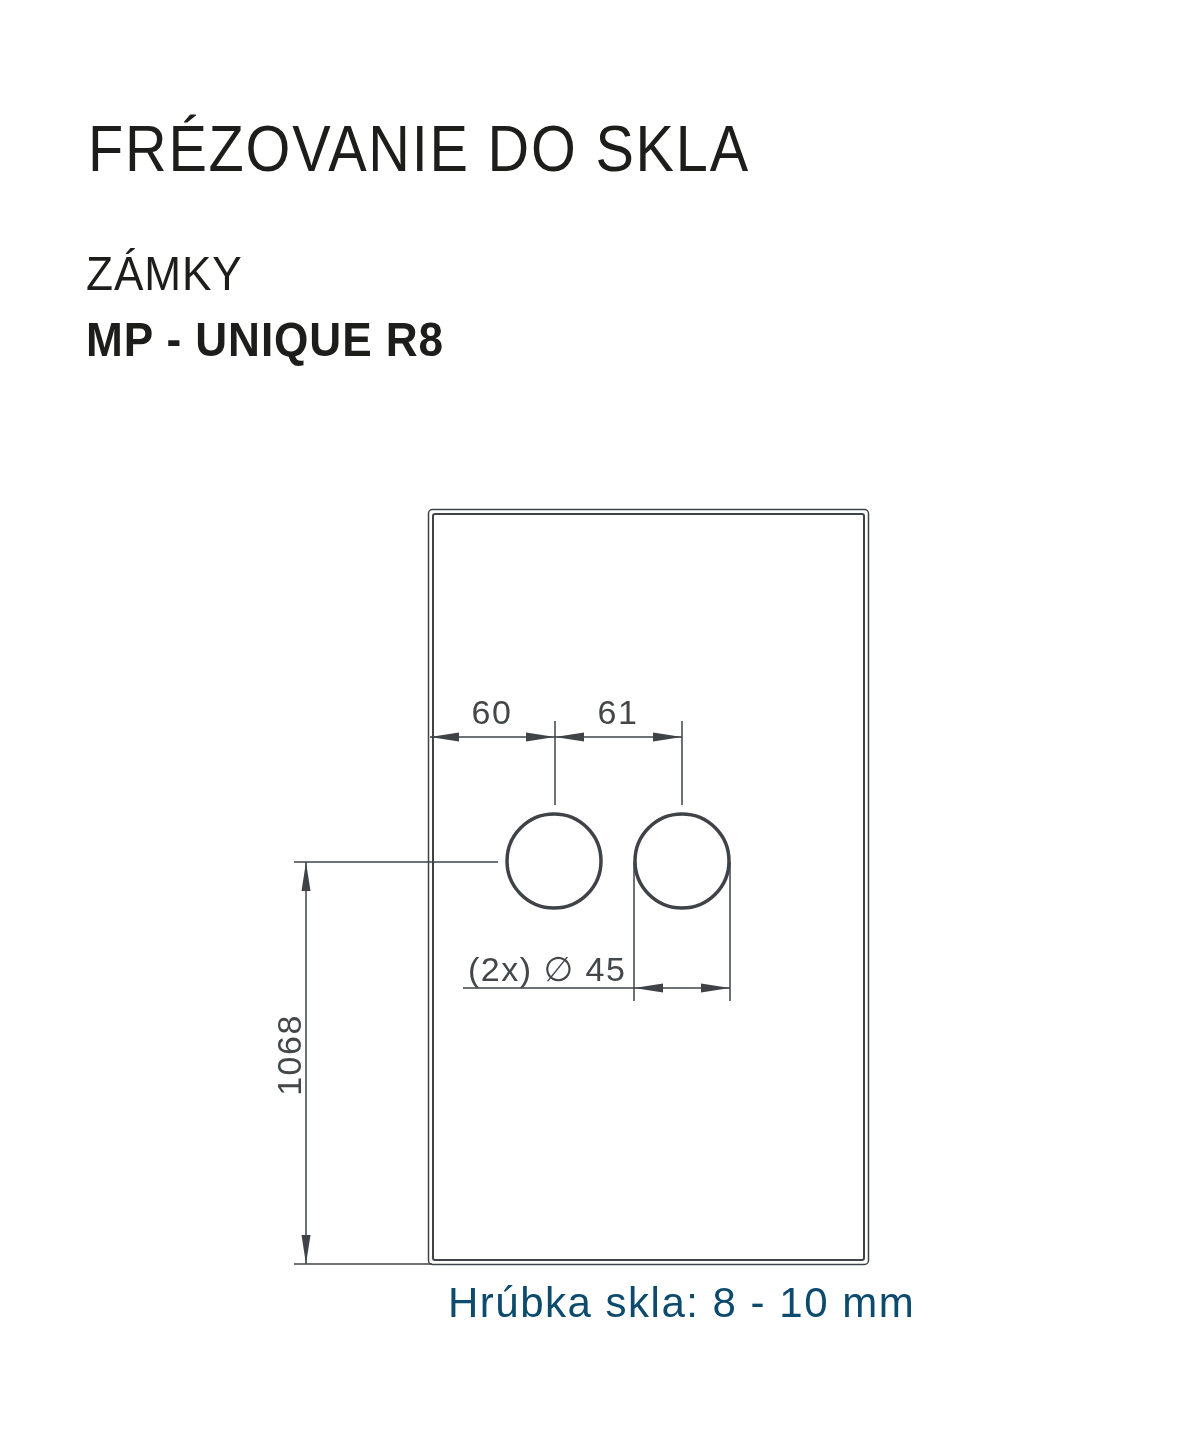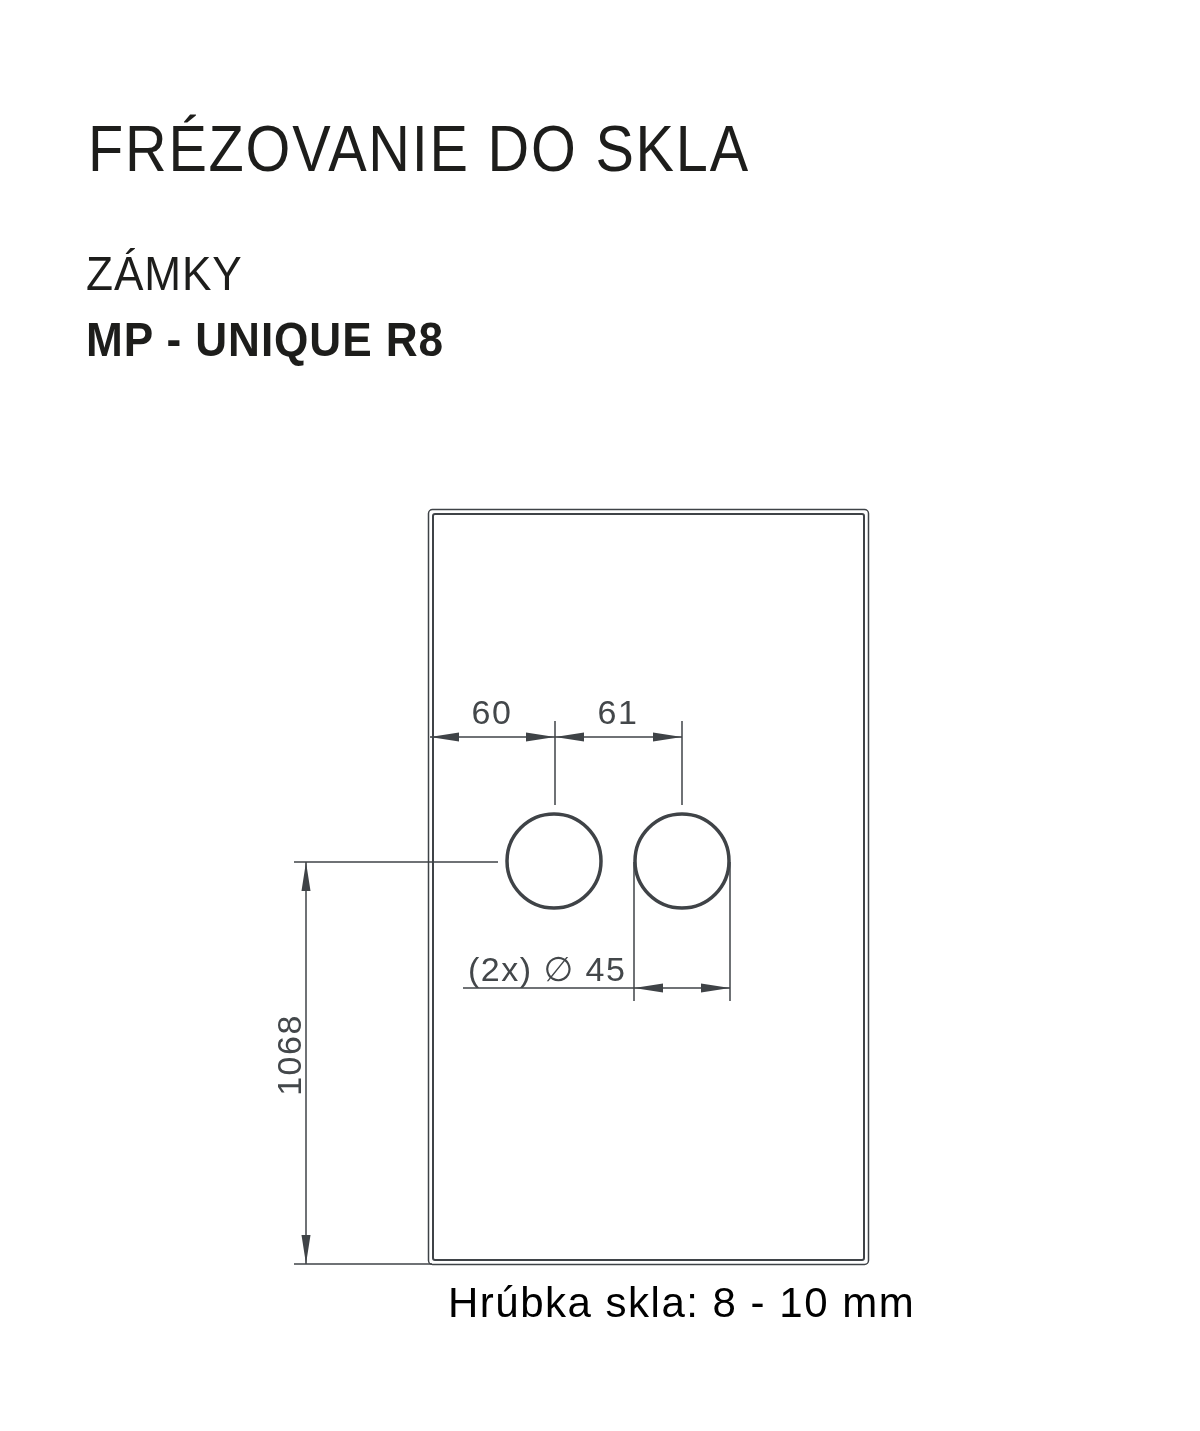--- a/index.html
+++ b/index.html
@@ -33,21 +33,21 @@
   .w-med{stroke-width:2px;}
   .w-circle{stroke-width:3.5px;}
   .arrow{fill:var(--line);stroke:none;}
   .dim-label{
     font-family:"Liberation Sans","DejaVu Sans",sans-serif;
     font-size:34px;letter-spacing:1.5px;fill:var(--dimtext);
   }
   .caption{
     position:absolute;left:448px;top:1282px;width:420px;
     font-size:42px;font-weight:400;line-height:1;letter-spacing:1.5px;
-    text-align:center;white-space:nowrap;color:#000000;
+    text-align:center;white-space:nowrap;color:#0c4a6e;
   }
 </style>
 </head>
 <body>
 
 <h1 class="hdr-title">FRÉZOVANIE DO SKLA</h1>
 <div class="hdr-category">ZÁMKY</div>
 <div class="hdr-product">MP - UNIQUE R8</div>
 
 <svg class="drawing" viewBox="0 0 1200 1431" aria-hidden="false">

